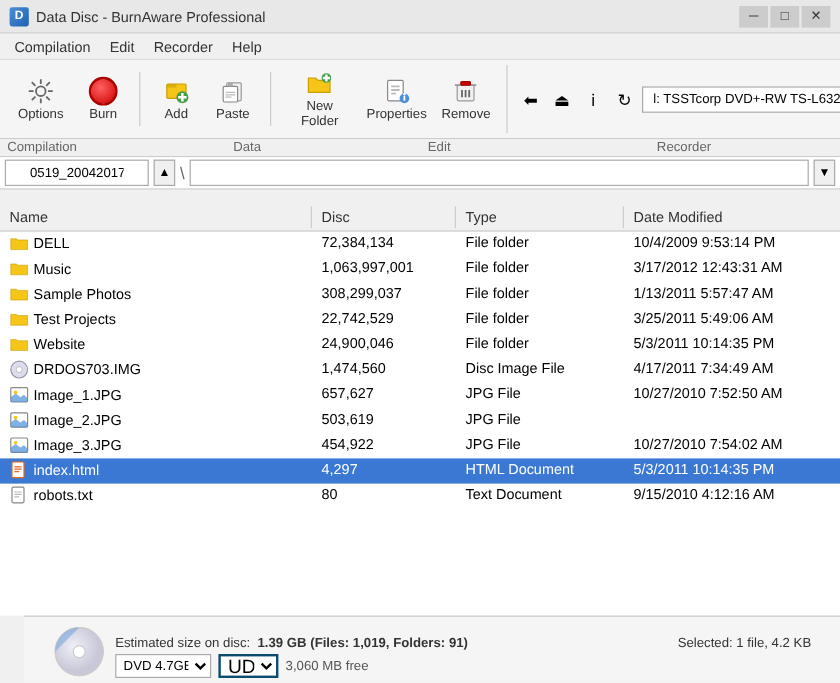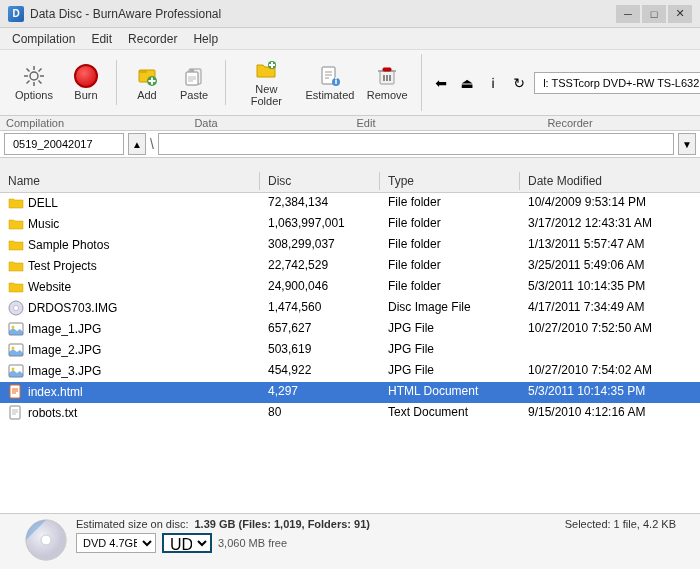--- a/index.html
+++ b/index.html
@@ -178,21 +178,21 @@
       align-items: center;
       background: white;
       border-bottom: 1px solid #ccc;
       padding: 2px 4px;
       gap: 4px;
     }
     .compilation-name-input {
       width: 120px;
       height: 22px;
       border: 1px solid #aaa;
-      padding: 0 8px;
+      padding: 0 20px;
       font-size: 11px;
       background: white;
     }
     .path-separator {
       color: #666;
       font-size: 14px;
     }
     .path-input {
       flex: 1;
       height: 22px;
@@ -270,23 +270,24 @@
       justify-content: center;
       font-size: 12px;
     }
 
     
     .status-bar {
       background: #f5f5f5;
       border-top: 1px solid #ccc;
       padding: 4px 24px;
       display: flex;
-      align-items: flex-start;
+      align-items: flex-end;
       gap: 8px;
       min-height: 56px;
+      margin-left: 20px;
     }
     .status-info {
       flex: 1;
       display: flex;
       flex-direction: column;
       gap: 3px;
     }
     .status-top-row {
       display: flex;
       align-items: center;
@@ -424,21 +425,21 @@
         <svg width="22" height="22" viewBox="0 0 22 22">
           <rect x="3" y="2" width="13" height="17" rx="1" fill="white" stroke="#888" stroke-width="1"></rect>
           <line x1="6" y1="7" x2="13" y2="7" stroke="#bbb" stroke-width="1.5"></line>
           <line x1="6" y1="10" x2="13" y2="10" stroke="#bbb" stroke-width="1.5"></line>
           <line x1="6" y1="13" x2="10" y2="13" stroke="#bbb" stroke-width="1.5"></line>
           <circle cx="17" cy="17" r="4" fill="#4a90d9"></circle>
           <line x1="17" y1="15" x2="17" y2="19" stroke="white" stroke-width="1.5"></line>
           <circle cx="17" cy="13.5" r="1" fill="white"></circle>
         </svg>
       </div>
-      <span class="tool-label">Estimated</span>
+      <span class="tool-label">Properties</span>
     </button>
     <button class="tool-btn">
       <div class="tool-icon">
         <svg width="22" height="22" viewBox="0 0 22 22">
           <rect x="4" y="6" width="14" height="13" rx="1" fill="#f0f0f0" stroke="#999" stroke-width="1"></rect>
           <line x1="8" y1="10" x2="8" y2="16" stroke="#666" stroke-width="1.5"></line>
           <line x1="11" y1="10" x2="11" y2="16" stroke="#666" stroke-width="1.5"></line>
           <line x1="14" y1="10" x2="14" y2="16" stroke="#666" stroke-width="1.5"></line>
           <line x1="2" y1="6" x2="20" y2="6" stroke="#999" stroke-width="1.5"></line>
           <rect x="7" y="3" width="8" height="3" rx="1" fill="#cc0000" stroke="#aa0000" stroke-width="1"></rect>

